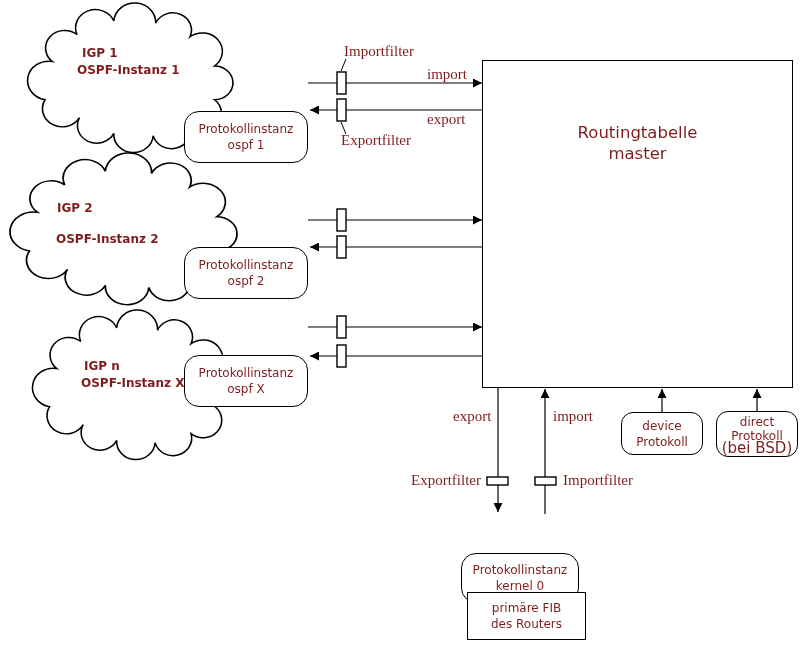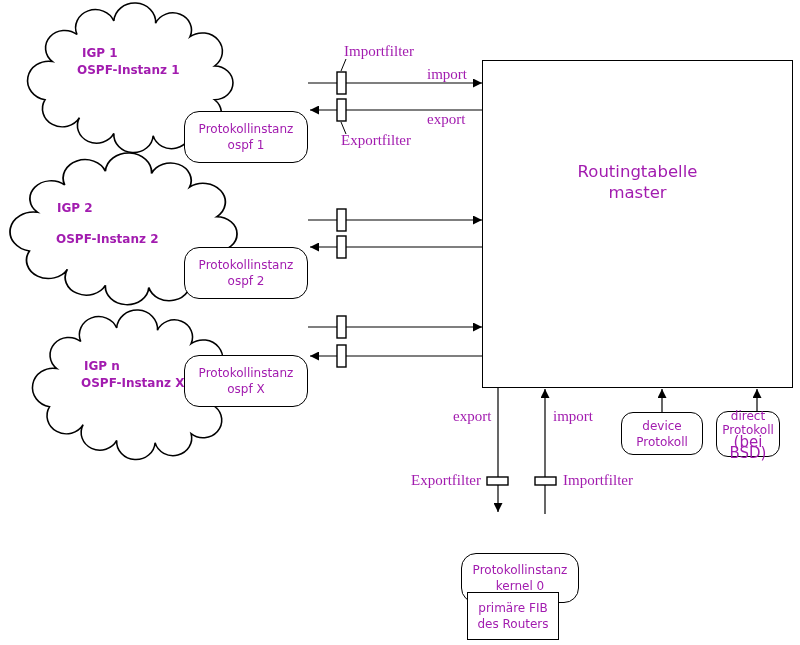--- a/index.html
+++ b/index.html
@@ -1,34 +1,34 @@
 <!DOCTYPE html>
 <html><head>
 <meta charset="utf-8">
 <style>
   html,body{margin:0;padding:0;background:#fff;}
   #stage{
     position:relative;width:800px;height:645px;background:#ffffff;overflow:hidden;
-    font-family:"DejaVu Sans","Liberation Sans",sans-serif;color:#a21caf;
+    font-family:"DejaVu Sans","Liberation Sans",sans-serif;color:#7f1d1d;
   }
   #gfx{position:absolute;left:0;top:0;}
   .ln{stroke:#000;stroke-width:1.2;fill:none;}
   .thin{stroke:#000;stroke-width:1;fill:none;}
   .flt{fill:#ffffff;stroke:#000;stroke-width:1.4;}
   .cloud{fill:#ffffff;stroke:#000;stroke-width:1.3;}
   .box{
     position:absolute;box-sizing:border-box;background:#ffffff;
     border:1.5px solid #000;display:flex;flex-direction:column;
     align-items:center;justify-content:center;text-align:center;
     font-size:12px;line-height:16px;
   }
   .round{border-radius:15px;margin-top:40px;}
   .round-sm{border-radius:12px;}
   .master{
-    justify-content:flex-start;padding-top:100px;
+    justify-content:flex-start;padding-top:61px;
     font-size:16.5px;line-height:21px;
   }
   .lbl{position:absolute;font-size:15px;line-height:13px;white-space:nowrap;font-family:Liberation Serif, serif;}
   .lbl.r{text-align:right;}
   .cloud-title{position:absolute;font-size:12px;font-weight:bold;white-space:nowrap;}
   .cloud-sub{position:absolute;font-size:12px;white-space:nowrap;font-weight:bold;}
   .tiny{font-size:15px;line-height:11px;}
 </style>
 </head>
 <body>
@@ -112,29 +112,29 @@
   <div class="lbl" style="left:553px;top:410px">import</div>
 
   <div class="lbl r" style="left:411px;top:474px">Exportfilter</div>
   <div class="lbl" style="left:563px;top:474px">Importfilter</div>
 
   <div class="box round-sm" style="left:621px;top:412px;width:82px;height:43px">
     <span>device</span>
     <span>Protokoll</span>
   </div>
 
-  <div class="box round-sm" style="left:716px;top:411px;width:64px;height:46px;line-height:14px">
+  <div class="box round-sm" style="left:716px;top:411px;width:82px;height:46px;line-height:14px">
     <span>direct</span>
     <span>Protokoll</span>
     <span class="tiny">(bei BSD)</span>
   </div>
 
   <div class="box round" style="left:461px;top:513px;width:118px;height:50px">
     <span>Protokollinstanz</span>
     <span>kernel 0</span>
   </div>
 
-  <div class="box" style="left:467px;top:592px;width:92px;height:48px">
+  <div class="box" style="left:467px;top:592px;width:119px;height:48px">
     <span>primäre FIB</span>
     <span>des Routers</span>
   </div>
 
 </div>
 
 </body></html>

